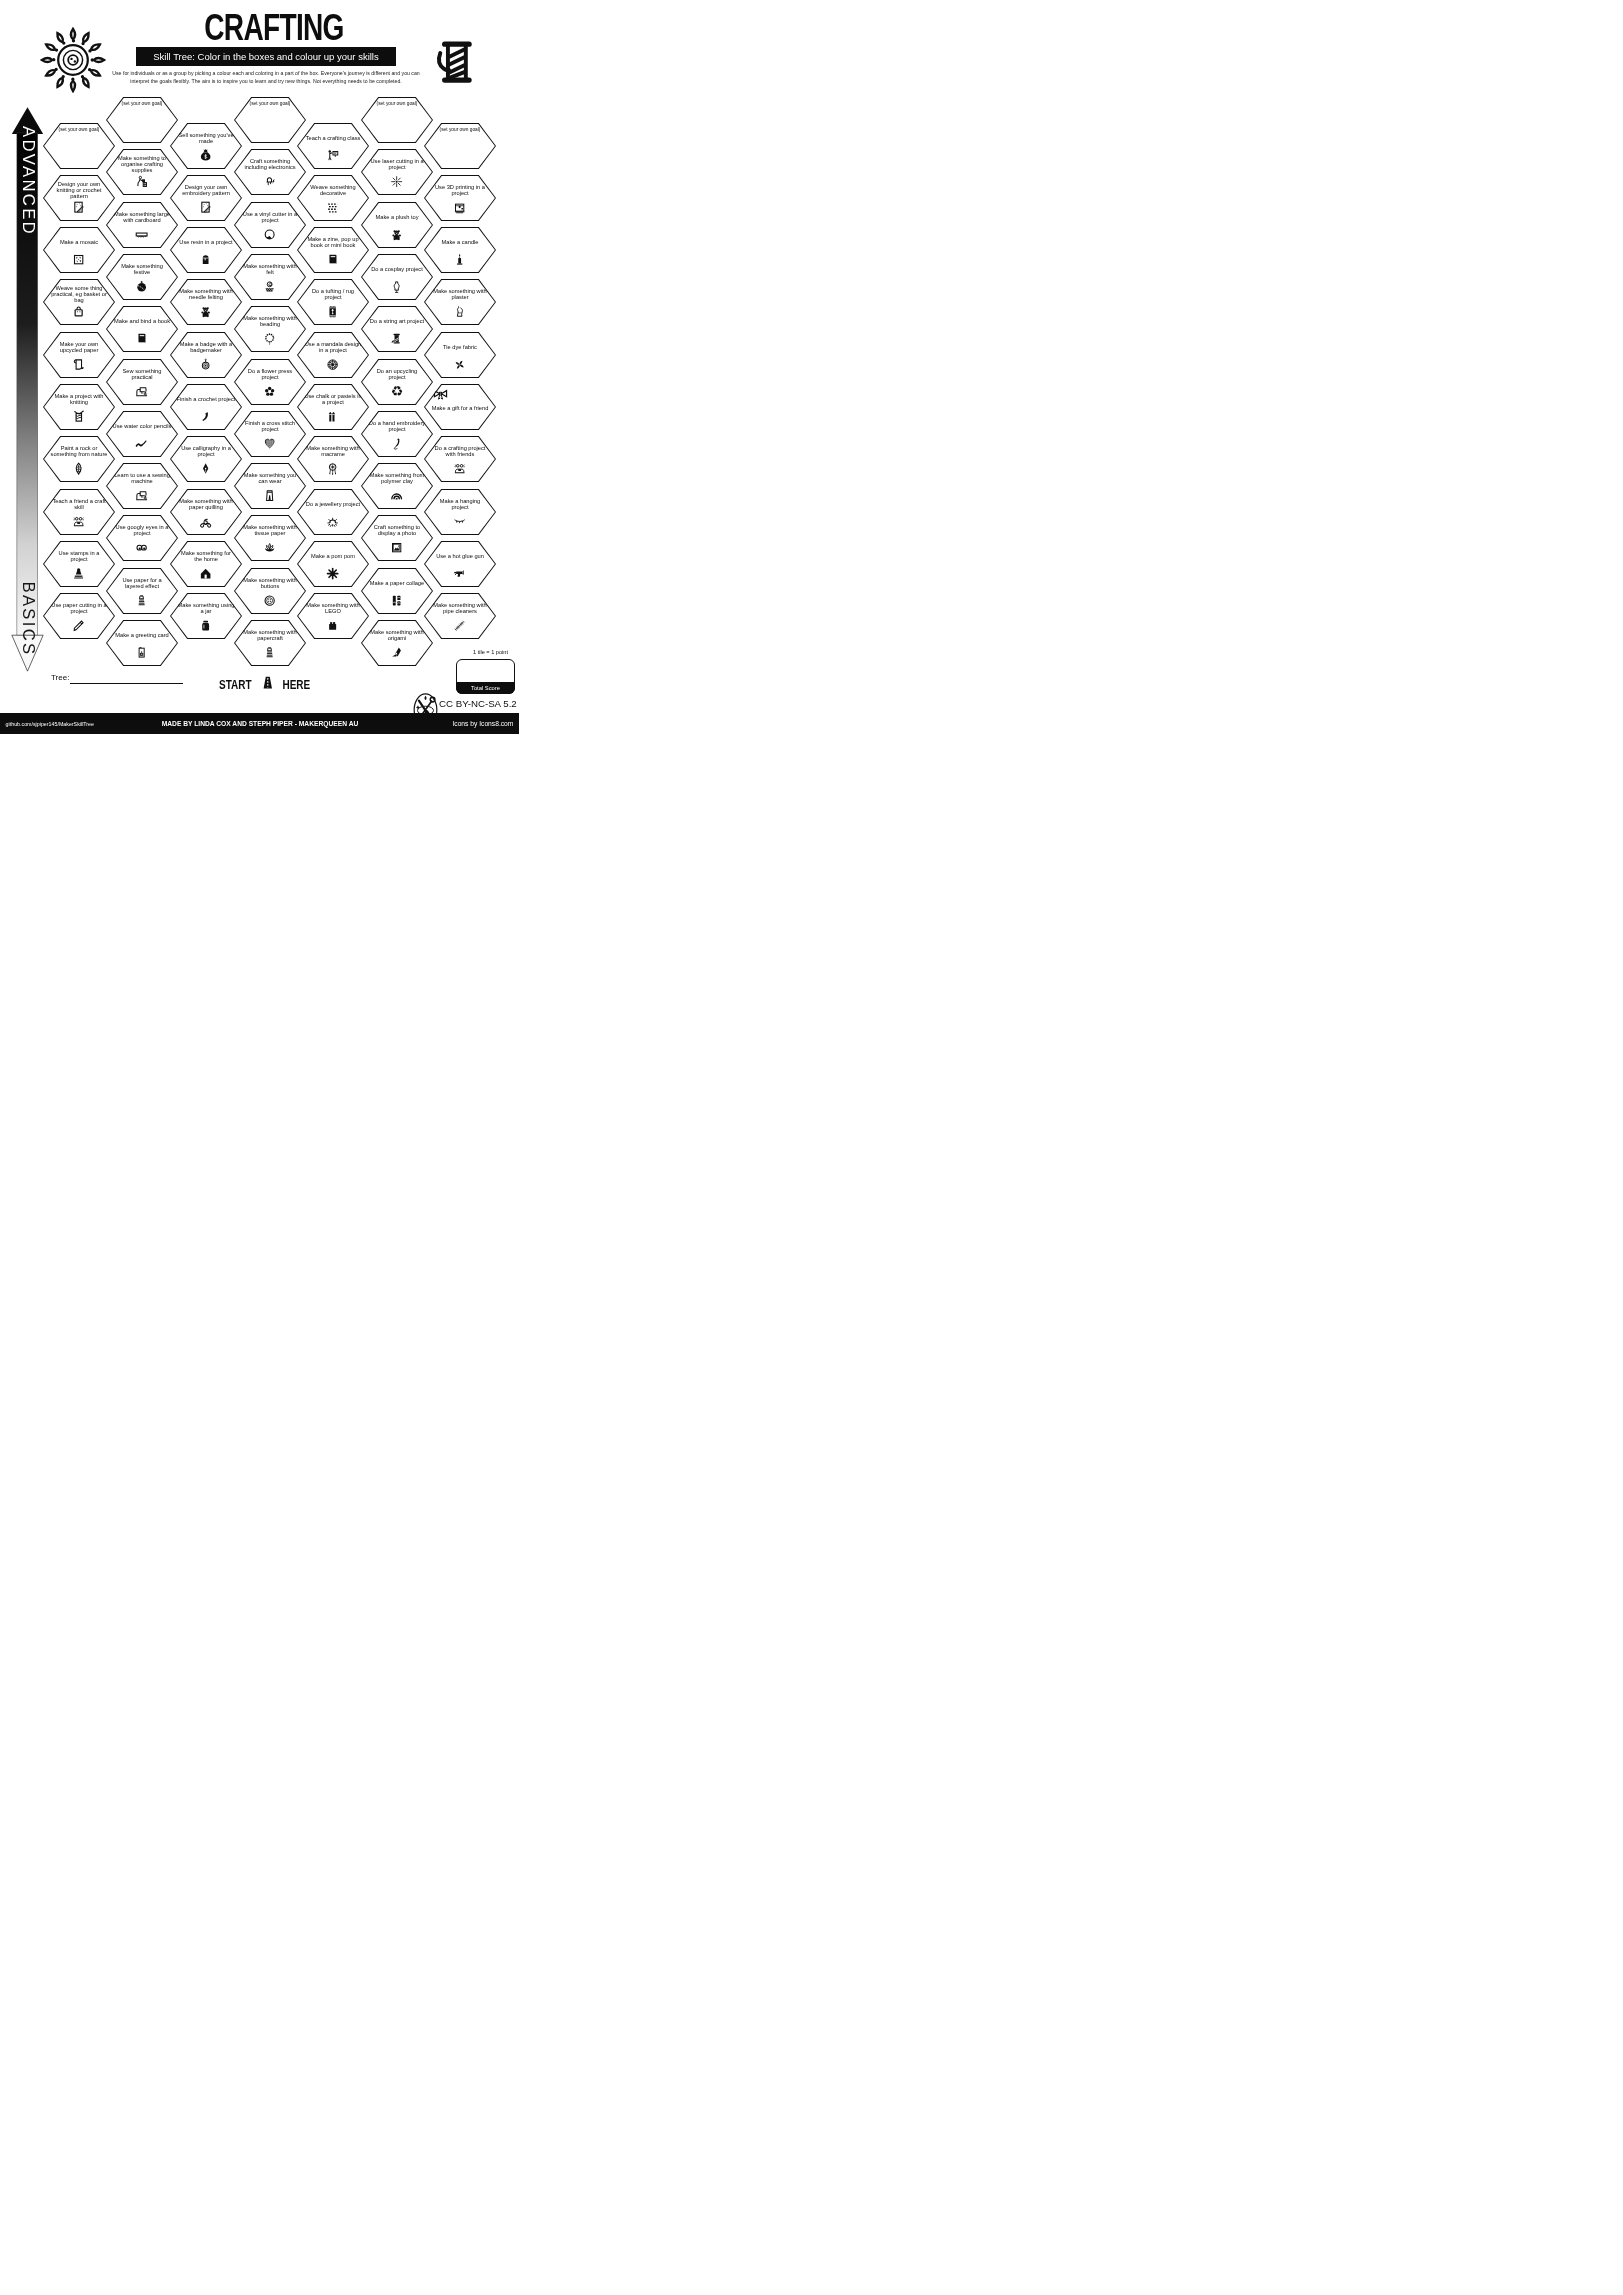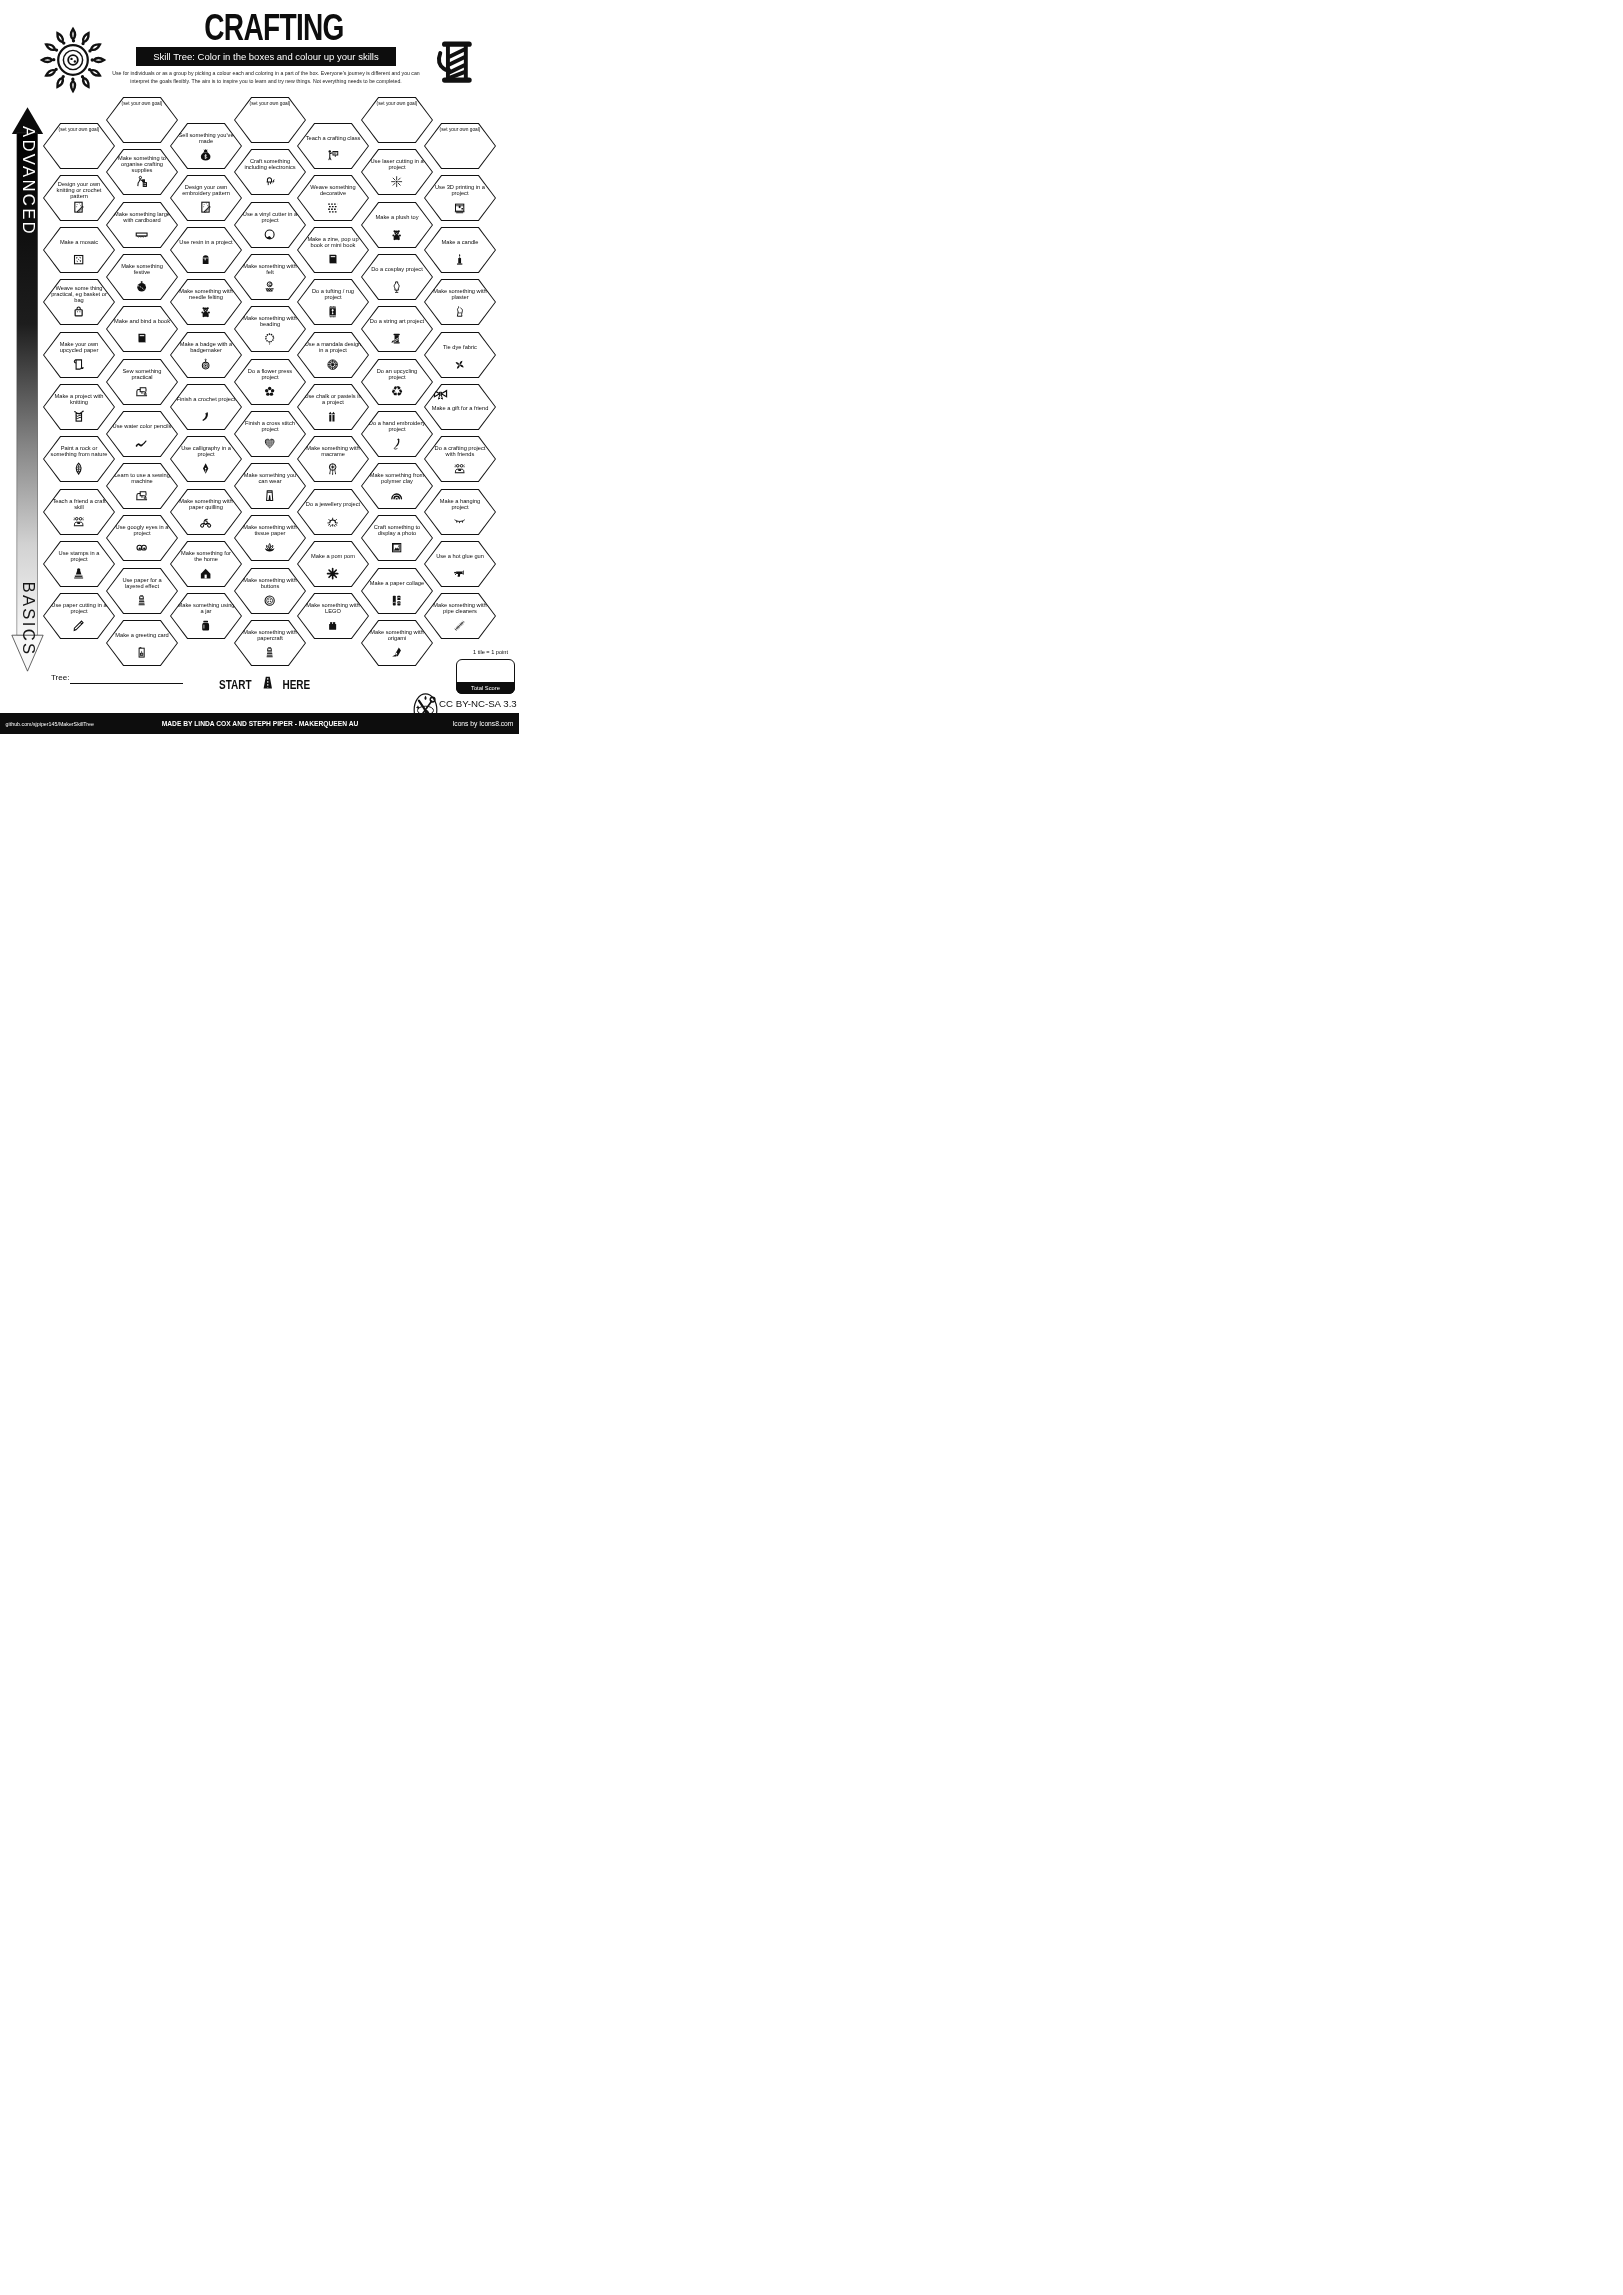--- a/index.html
+++ b/index.html
@@ -1198,21 +1198,21 @@
     <ellipse cx="26" cy="36" rx="24" ry="34" fill="#fff" stroke="#111" stroke-width="2.5"></ellipse>
     <ellipse cx="26" cy="37" rx="17" ry="9" fill="none" stroke="#111" stroke-width="2"></ellipse>
     <path d="M12 16l16 24" stroke="#111" stroke-width="4.5" stroke-linecap="round"></path>
     <path d="M28 40l8 12" stroke="#111" stroke-width="8" stroke-linecap="round"></path>
     <path d="M40 16L14 52" stroke="#111" stroke-width="3.5"></path>
     <circle cx="41" cy="14" r="5" fill="none" stroke="#111" stroke-width="3"></circle>
     <path d="M26 6c-3 4-3 7 0 9 3-2 3-5 0-9z" fill="#111"></path>
     <path d="M10 26l1.5 3 3 1.5-3 1.5-1.5 3-1.5-3-3-1.5 3-1.5z" fill="#111"></path>
     <path d="M42 50l1 2 2 1-2 1-1 2-1-2-2-1 2-1z" fill="#111"></path>
   </svg>
-  <div class="license">CC BY-NC-SA 3.3</div>
+  <div class="license">CC BY-NC-SA 5.2</div>
 
   <div class="footer">
     <span class="fl">github.com/sjpiper145/MakerSkillTree</span>
     <span class="fc">MADE BY LINDA COX  AND STEPH PIPER  -  MAKERQUEEN AU</span>
     <span class="fr">Icons by Icons8.com</span>
   </div>
 </div>
 
 
 </body></html>

